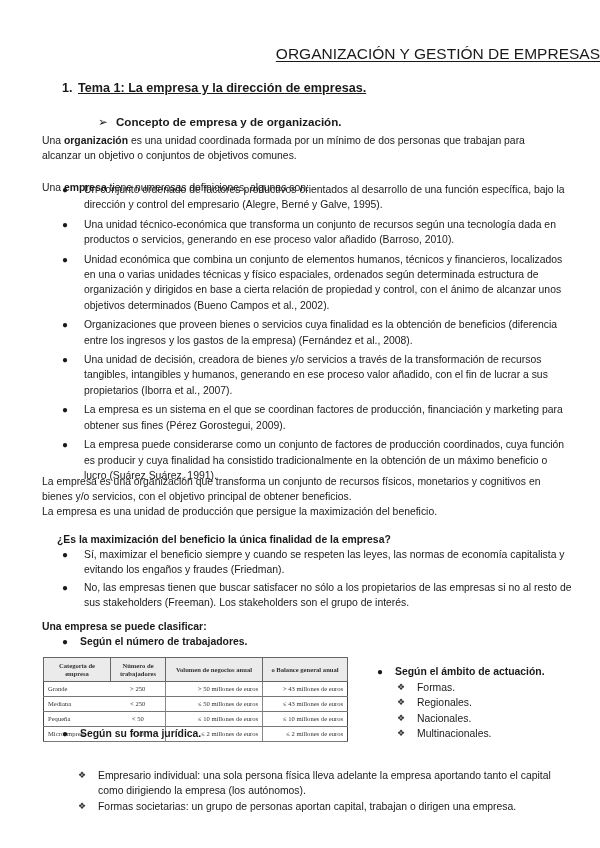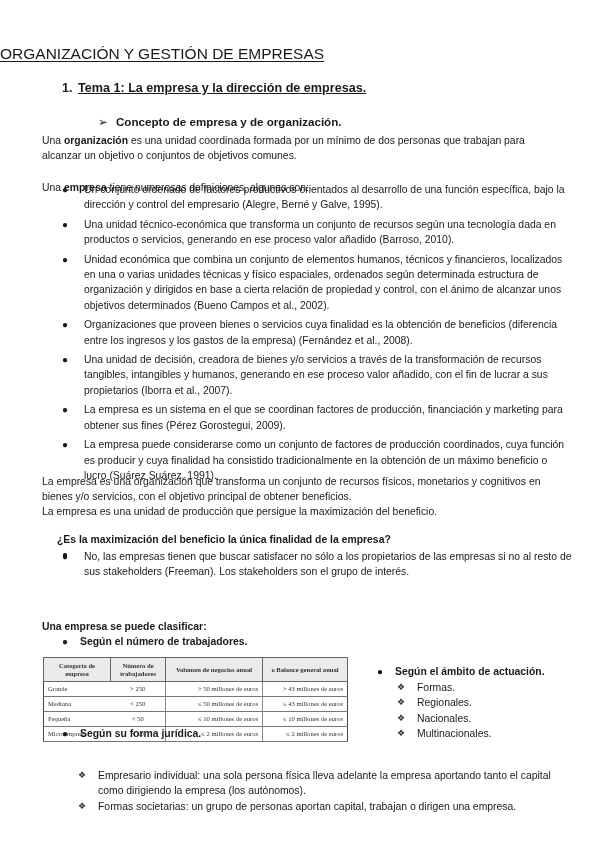--- a/index.html
+++ b/index.html
@@ -1,19 +1,19 @@
 <!DOCTYPE html>
 <html><head>
 <meta charset="utf-8">
 <style>
   html, body { margin: 0; padding: 0; background: #ffffff; }
   body { width: 600px; height: 848px; position: relative; overflow: hidden;
     font-family: "Liberation Sans", sans-serif; color: #1a1a1a; font-size: 10.4px; line-height: 15.4px; }
   .page { position: absolute; left: 0; top: 0; width: 600px; height: 848px; }
-  .title { position: absolute; top: 44px; left: 0; width: 600px; text-align: left;
+  .title { position: absolute; top: 44px; left: 0; width: 600px; text-align: right;
     font-size: 15.5px; line-height: 20px; text-decoration: underline; text-decoration-thickness: 1px; text-underline-offset: 2px; }
   .h1 { position: absolute; top: 80px; left: 62px; font-size: 12.6px; font-weight: bold; line-height: 16px; }
   .h1 .num { display: inline-block; width: 16px; }
   .h1 .txt { text-decoration: underline; }
   .h2 { position: absolute; top: 114px; left: 98px; font-size: 11.6px; font-weight: bold; line-height: 15px; }
   .h2 .arrow { display: inline-block; width: 18px; font-weight: normal; }
   .para { position: absolute; left: 42px; width: 520px; }
   .para b { font-weight: bold; }
   ul.dots { position: absolute; left: 42px; width: 530px; margin: 0; padding: 0; list-style: none; }
   ul.dots li { position: relative; padding-left: 42px; margin-bottom: 4px; }
@@ -66,21 +66,21 @@
     <li><span class="bullet">●</span><span>Una unidad de decisión, creadora de bienes y/o servicios a través de la transformación de recursos tangibles, intangibles y humanos, generando en ese proceso valor añadido, con el fin de lucrar a sus propietarios (Iborra et al., 2007).</span></li>
     <li><span class="bullet">●</span><span>La empresa es un sistema en el que se coordinan factores de producción, financiación y marketing para obtener sus fines (Pérez Gorostegui, 2009).</span></li>
     <li><span class="bullet">●</span><span>La empresa puede considerarse como un conjunto de factores de producción coordinados, cuya función es producir y cuya finalidad ha consistido tradicionalmente en la obtención de un máximo beneficio o lucro (Suárez Suárez, 1991).</span></li>
   </ul>
 
   <div class="para" style="top:504px;">La empresa es una unidad de producción que persigue la maximización del beneficio.</div>
   <div class="para" style="top:474px;">La empresa es una organización que transforma un conjunto de recursos físicos, monetarios y cognitivos en bienes y/o servicios, con el objetivo principal de obtener beneficios.</div>
 
   <div class="qhead">¿Es la maximización del beneficio la única finalidad de la empresa?</div>
   <ul class="dots" style="top:547px;">
-    <li style="margin-bottom:2px;"><span class="bullet">●</span></li>
+    <li style="margin-bottom:2px;"><span class="bullet">●</span><span>Sí, maximizar el beneficio siempre y cuando se respeten las leyes, las normas de economía capitalista y evitando los engaños y fraudes (Friedman).</span></li>
     <li><span class="bullet">●</span><span>No, las empresas tienen que buscar satisfacer no sólo a los propietarios de las empresas si no al resto de sus stakeholders (Freeman). Los stakeholders son el grupo de interés.</span></li>
   </ul>
 
   <div class="clas">Una empresa se puede clasificar:</div>
 
   <div class="sub-bullet" style="left:62px; top:634px;">
     <span class="bullet">●</span><span>Según el número de trabajadores.</span>
   </div>
 
   <table class="sme">

